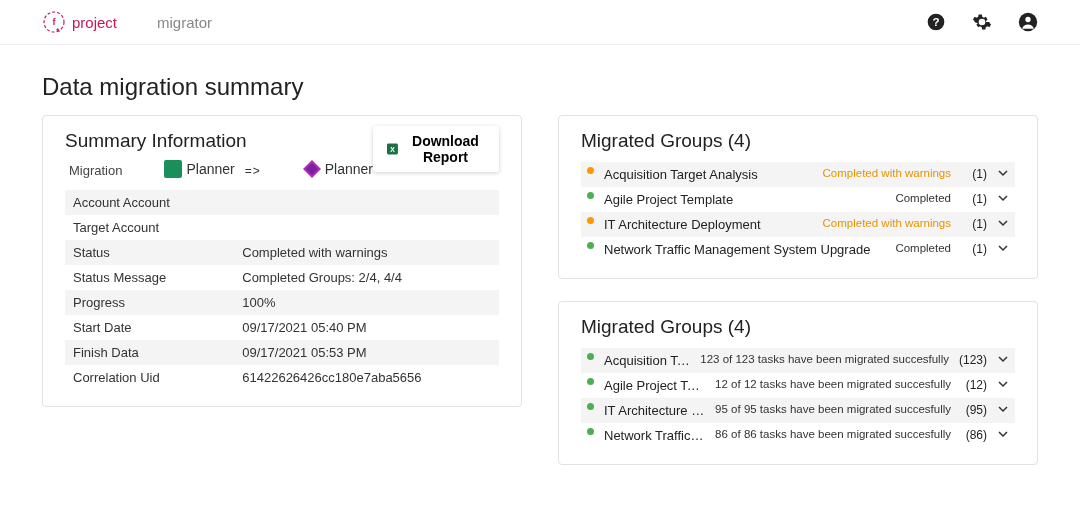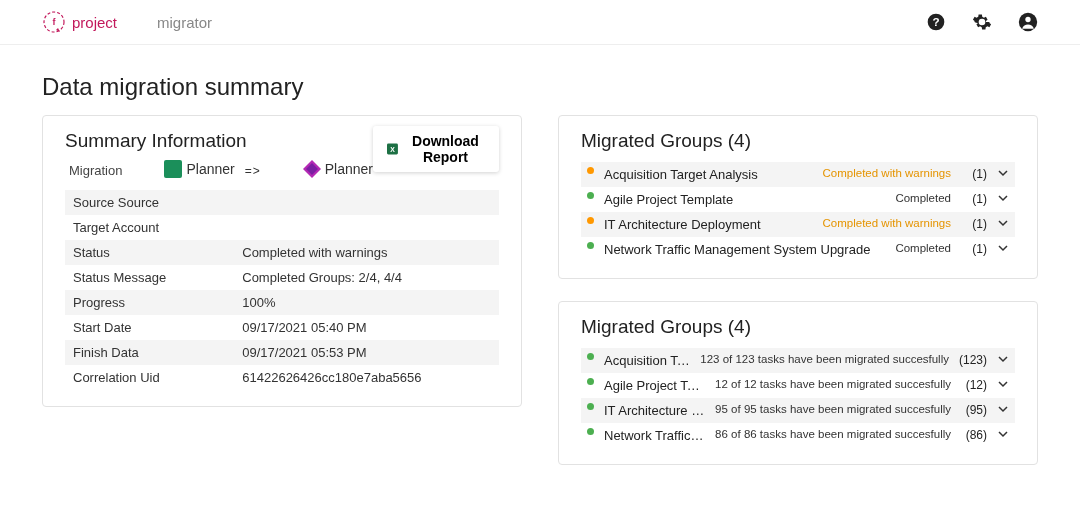--- a/index.html
+++ b/index.html
@@ -153,21 +153,21 @@
             <svg class="xicon" viewBox="0 0 16 16">
                 <rect width="16" height="16" rx="2" fill="#1d7044"></rect>
                 <text x="8" y="12" text-anchor="middle" font-size="10" fill="#fff" font-weight="bold">X</text>
               </svg>
             <span>Download Report</span>
           </button>
         </div>
         <table class="kv-table">
           <tbody id="summary-rows">
               <tr>
-                <td>Source Source</td>
+                <td>Account Account</td>
                 <td></td>
               </tr>
               <tr>
                 <td>Target Account</td>
                 <td></td>
               </tr>
               <tr>
                 <td>Status</td>
                 <td>Completed with warnings</td>
               </tr>

